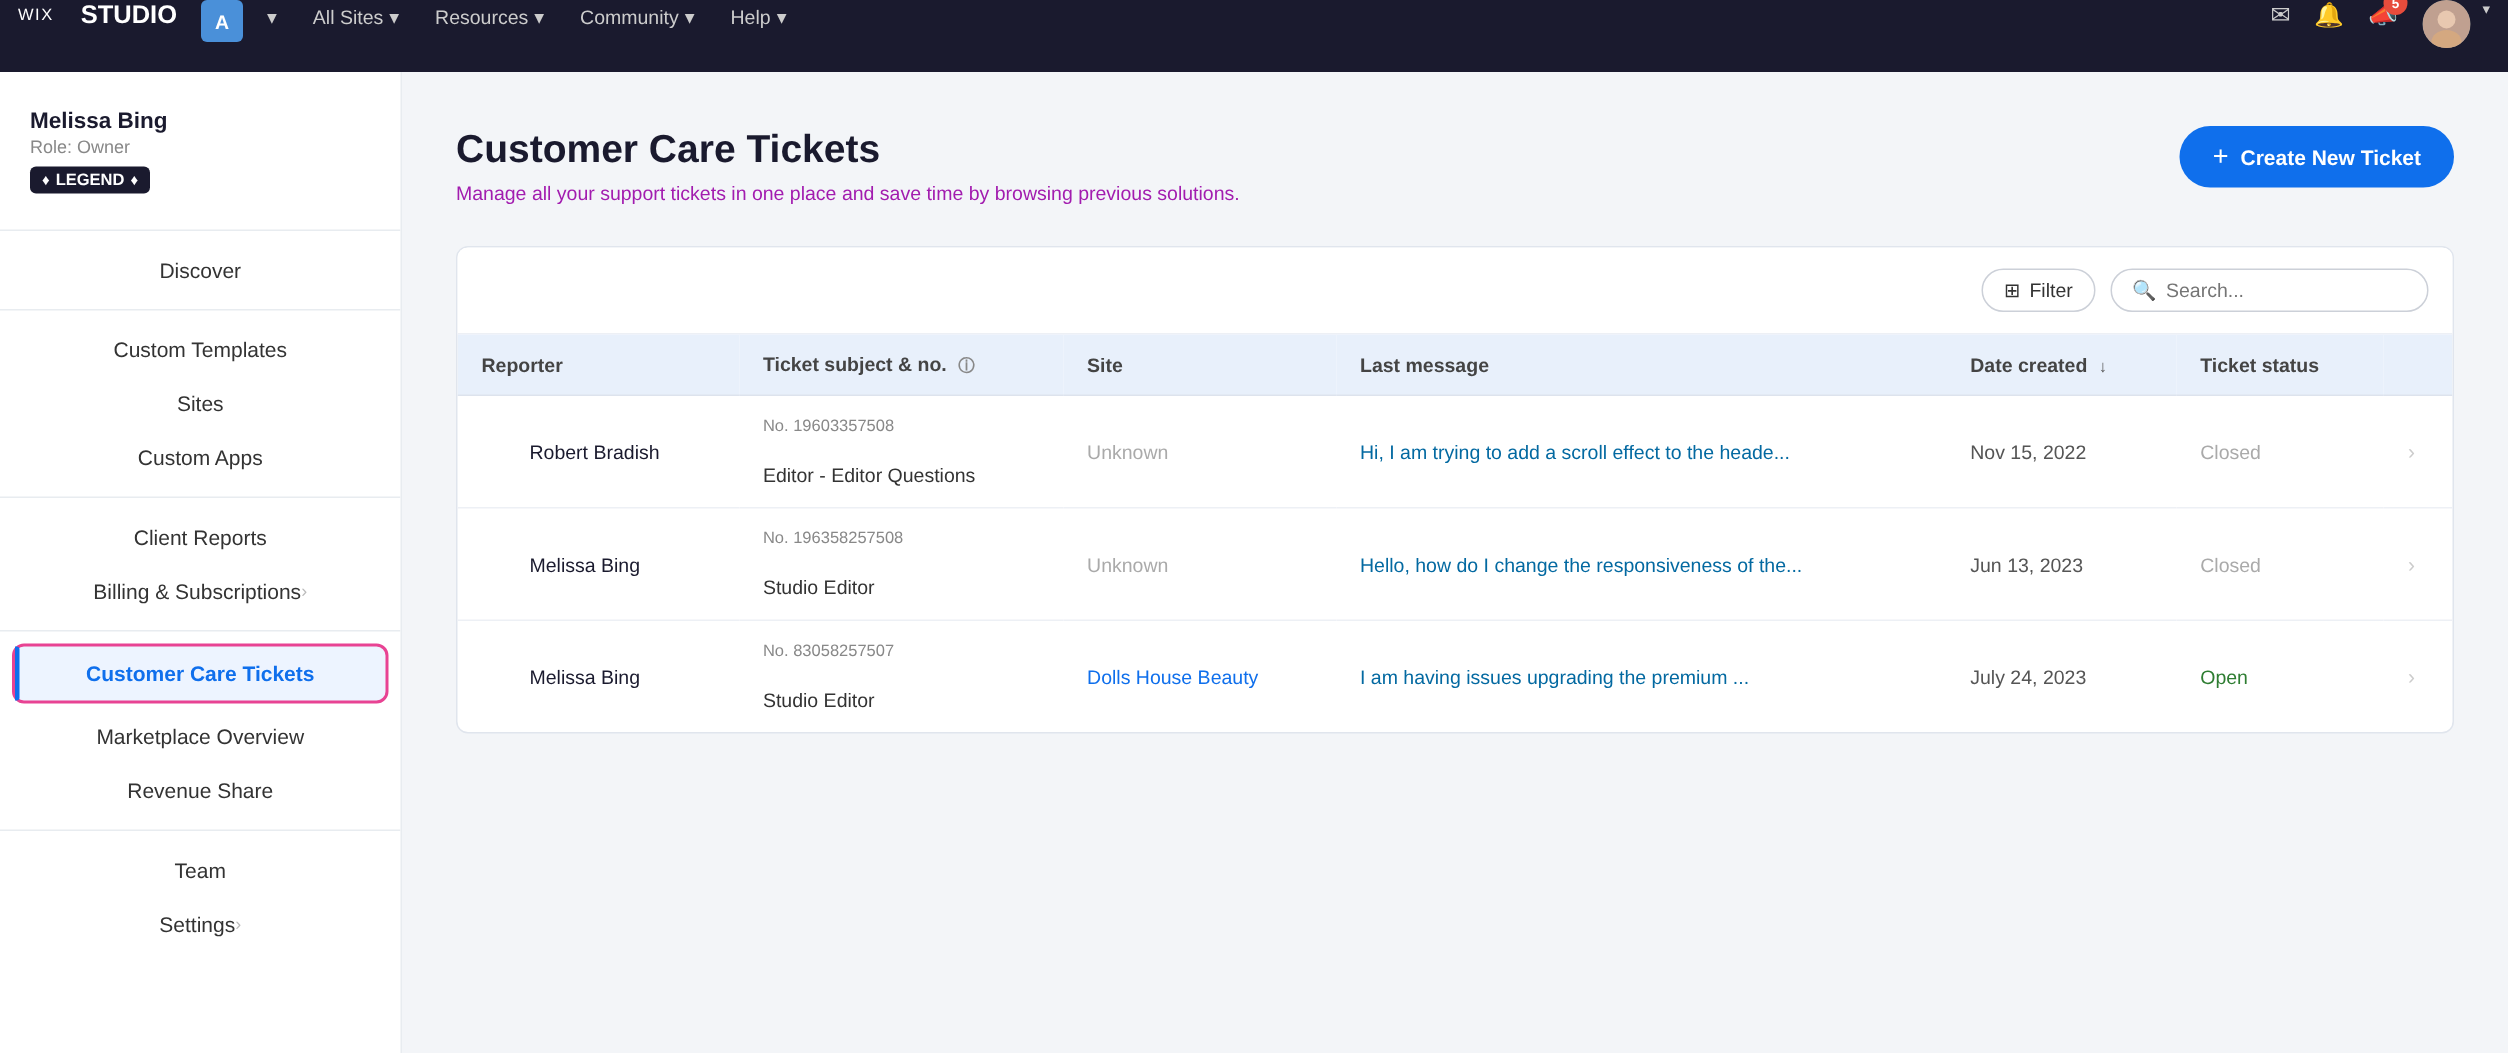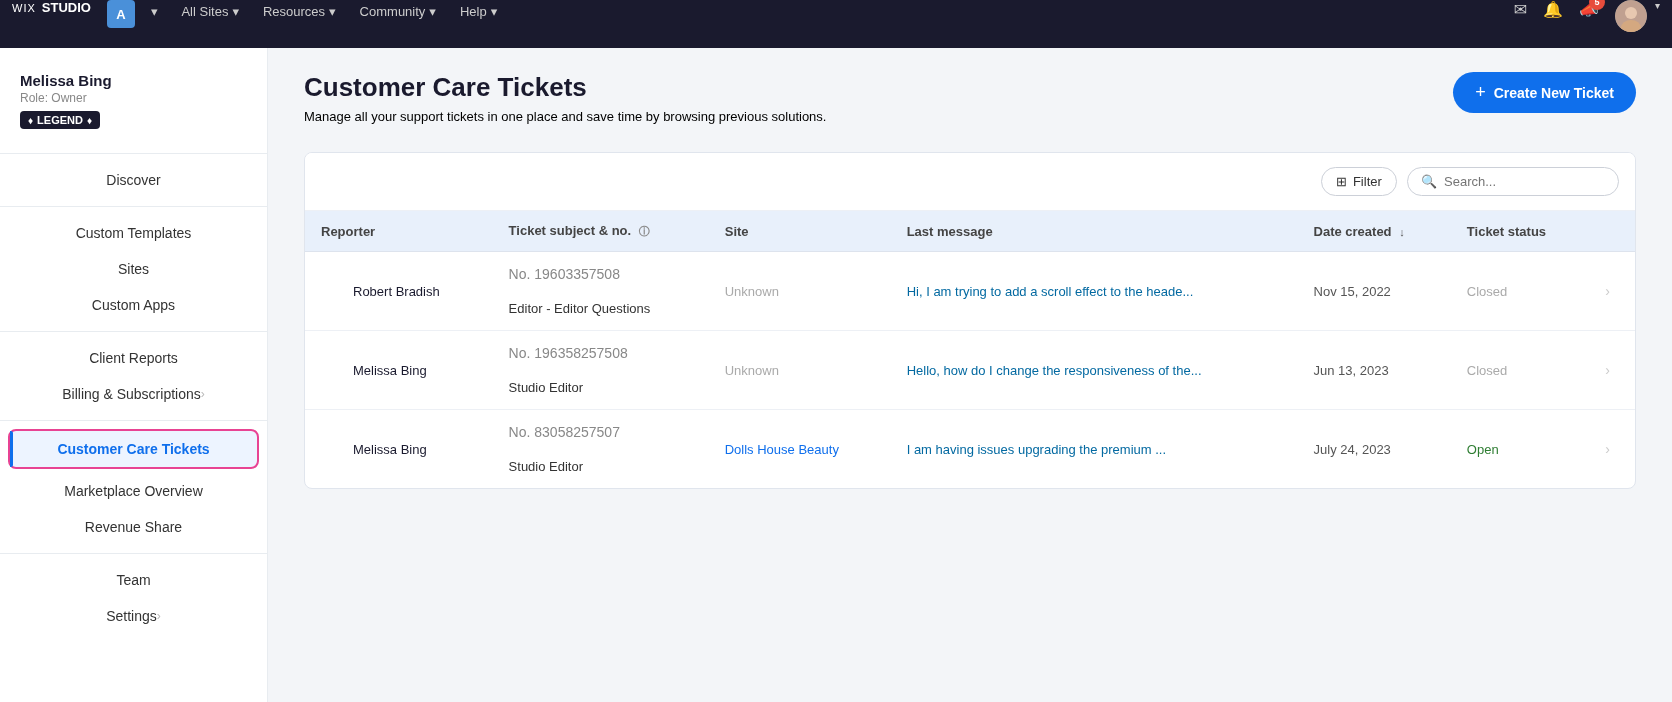--- a/index.html
+++ b/index.html
@@ -21,21 +21,21 @@
     .nav-icon { color: #ccc; font-size: 16px; cursor: pointer; position: relative; }
     .badge {
       position: absolute; top: -6px; right: -6px; background: #e74c3c; color: #fff; border-radius: 50%; width: 16px; height: 16px; font-size: 9px; display: flex; align-items: center; justify-content: center; font-weight: 700;
     }
     .user-avatar {
       width: 32px; height: 32px; border-radius: 50%; overflow: hidden; cursor: pointer; background: #888; display: flex; align-items: center; justify-content: center;
     }
     .chevron-down { font-size: 10px; color: #ccc; }
 
     
-    .layout { display: flex; padding-top: 40px; min-height: 100vh; border-radius: 29px; }
+    .layout { display: flex; padding-top: 52px; min-height: 100vh; border-radius: 29px; }
 
     
     .sidebar {
       width: 268px; background: #fff; border-right: 1px solid #e8ecf0; position: fixed; top: 48px; bottom: 0; overflow-y: auto; padding: 16px 0;
     }
     .sidebar-user { padding: 8px 20px 16px; }
     .sidebar-user-name { font-size: 15px; font-weight: 600; color: #1a1a2e; }
     .sidebar-user-role { font-size: 12px; color: #888; margin-top: 2px; }
     .sidebar-badge {
       display: inline-flex; align-items: center; gap: 4px; background: #1a1a2e; color: #fff; font-size: 11px; font-weight: 600; padding: 3px 8px; border-radius: 4px; margin-top: 6px;
@@ -56,21 +56,21 @@
       border: 2px solid #e84393; border-radius: 8px; margin: 0 8px; padding: 10px 12px !important;
     }
     .chevron-right { color: #bbb; font-size: 12px; }
 
     
     .main { margin-left: 268px; flex: 1; padding: 32px 36px; }
 
     
     .page-header { display: flex; align-items: flex-start; justify-content: space-between; margin-bottom: 28px; }
     .page-title { font-size: 26px; font-weight: 700; color: #1a1a2e; }
-    .page-subtitle { font-size: 13px; color: #000000; margin-top: 6px; }
+    .page-subtitle { font-size: 13px; color: #a21caf; margin-top: 6px; }
     .create-btn {
       display: flex; align-items: center; gap: 8px; background: #0f6fec; color: #fff; border: none; border-radius: 24px; padding: 10px 22px; font-size: 14px; font-weight: 600; cursor: pointer; white-space: nowrap;
     }
     .plus-icon { font-size: 18px; font-weight: 400; }
 
     
     .tickets-panel { background: #fff; border-radius: 8px; border: 1px solid #e0e5ed; overflow: hidden; }
     .tickets-toolbar { display: flex; align-items: center; justify-content: flex-end; padding: 14px 16px; gap: 10px; background: #fff; border-bottom: 1px solid #edf0f5; }
     .filter-btn {
       display: flex; align-items: center; gap: 6px; background: none; border: 1px solid #ccd0d8; border-radius: 20px; padding: 6px 14px; font-size: 13px; color: #333; cursor: pointer;
@@ -86,37 +86,37 @@
     .tickets-table thead tr { background: #e8f0fb; }
     .tickets-table thead th {
       text-align: left; padding: 12px 16px; font-size: 13px; font-weight: 600; color: #444; border-bottom: 1px solid #dde3ed;
     }
     .sort-arrow { color: #555; font-size: 11px; margin-left: 4px; }
     .info-icon { color: #888; font-size: 11px; margin-left: 4px; cursor: pointer; }
     .tickets-table tbody tr { border-bottom: 1px solid #edf0f5; transition: background 0.1s; }
     .tickets-table tbody tr:last-child { border-bottom: none; }
     .tickets-table td { padding: 14px 16px; font-size: 13px; vertical-align: middle; }
     .reporter-name { font-weight: 500; color: #1a1a2e; margin-left: 32px; }
-    .ticket-no { font-size: 14px; color: #888; }
+    .ticket-no { font-size: 11px; color: #888; }
     .ticket-subject { font-size: 13px; color: #333; margin-top: 19px; }
     .site-unknown { color: #aaa; }
     .site-link { color: #0f6fec; text-decoration: none; cursor: pointer; }
     .last-message { color: #0369a1; max-width: 220px; overflow: hidden; text-overflow: ellipsis; white-space: nowrap; }
     .date-cell { color: #555; }
     .status-closed { color: #aaa; }
     .status-open { color: #2e7d32; font-weight: 500; }
     .row-arrow { color: #ccc; font-size: 14px; cursor: pointer; }
   </style>
 </head>
 <body>
 
 <nav class="top-nav">
   <div class="logo">
     <span style="font-size:11px;font-weight:400;letter-spacing:1px;color:#fff;">WIX</span>
-    <span style="font-size:13px;font-weight:700;color:#fff;margin-left:2px;">STUDIO</span>
+    <span style="font-size:17px;font-weight:700;color:#fff;margin-left:14px;">STUDIO</span>
   </div>
   <button class="avatar-btn">A</button>
   <button class="nav-dropdown-btn">▾</button>
 
   <button class="nav-dropdown-btn">
     <span>All Sites</span> 
       <span>▾</span>
   </button>
   <button class="nav-dropdown-btn">
     <span>Resources</span> 

